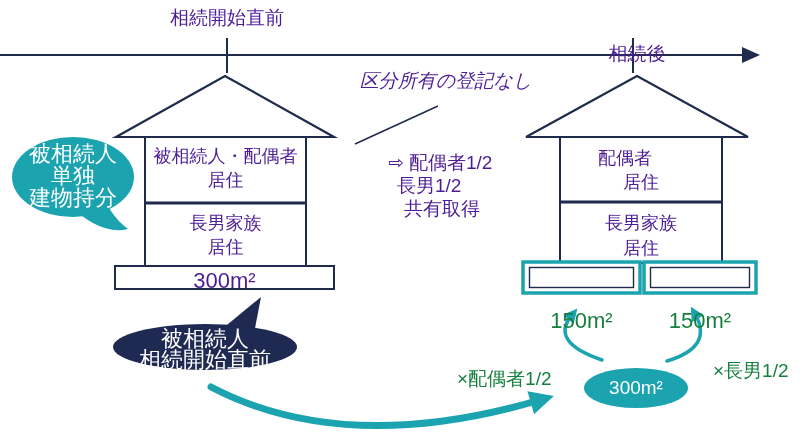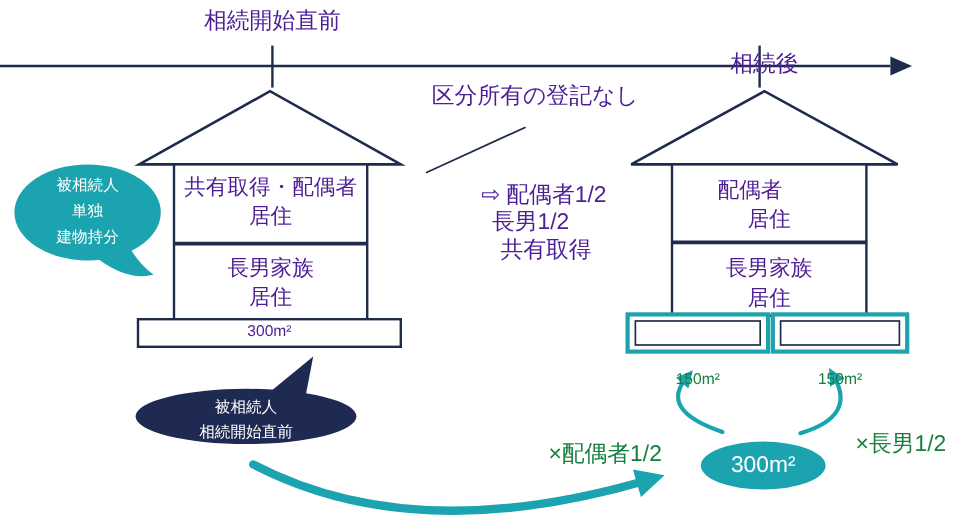--- a/index.html
+++ b/index.html
@@ -5,21 +5,21 @@
   html,body{margin:0;padding:0;background:#fff;}
   .stage{
     position:relative;width:805px;height:439px;background:#ffffff;overflow:hidden;
     font-family:"Liberation Sans","DejaVu Sans",sans-serif;
   }
   .stage svg{position:absolute;left:0;top:0;}
   .t{position:absolute;color:#4c1d95;white-space:nowrap;line-height:1.18;}
   .center{text-align:center;}
   .teal{color:#15803d;margin-top:39px;}
   .white{color:#ffffff;}
-  .fs17{font-size:13px;}
+  .fs17{font-size:22px;}
   .fs18{font-size:18px;}
   .fs19{font-size:19px;}
   .transfer-block{line-height:23px;}
   .transfer-block .arrow{margin-right:5px;}
   .lh22{line-height:22px;}
   .lh21{line-height:21px;}
 </style>
 </head>
 <body>
 
@@ -66,29 +66,29 @@
 
     <path d="M 602 360 Q 549 342 572 315" fill="none" stroke="#1BA4AF" stroke-width="3.5" stroke-linecap="round" marker-end="url(#ah-small)"></path>
     <path d="M 667 361 Q 714 347 695 314" fill="none" stroke="#1BA4AF" stroke-width="3.5" stroke-linecap="round" marker-end="url(#ah-small)"></path>
 
     <ellipse cx="636" cy="388" rx="52" ry="20" fill="#1BA4AF"></ellipse>
   </svg>
 
   <div class="t center fs19" style="left:147px;top:7px;width:160px;">相続開始直前</div>
   <div class="t center fs19" style="left:577px;top:7px;width:120px;margin-top:36px;">相続後</div>
 
-  <div class="t center fs19" style="left:346px;top:70px;width:200px;">区分所有の登記なし</div>
+  <div class="t center fs19" style="left:346px;top:70px;width:200px;font-style:italic;">区分所有の登記なし</div>
 
-  <div class="t center fs18" style="left:145px;top:146px;width:161px;">共有取得・配偶者</div>
+  <div class="t center fs18" style="left:145px;top:146px;width:161px;">被相続人・配偶者</div>
   <div class="t center fs18" style="left:145px;top:170px;width:161px;">居住</div>
   <div class="t center fs18" style="left:145px;top:213px;width:161px;">長男家族</div>
   <div class="t center fs18" style="left:145px;top:237px;width:161px;">居住</div>
   <div class="t center fs17" style="left:115px;top:268px;width:219px;">300m²</div>
 
-  <div class="t fs19 transfer-block" style="left:401px;top:151px;">
+  <div class="t fs19 transfer-block" style="left:388px;top:151px;">
     <div>
       <span class="arrow">⇨</span><span>配偶者1/2</span>
     </div>
     <div style="margin-left:9px;">長男1/2</div>
     <div style="margin-left:16px;">共有取得</div>
   </div>
 
   <div class="t center fs18" style="left:560px;top:148px;width:130px;">配偶者</div>
   <div class="t center fs18" style="left:560px;top:172px;width:162px;">居住</div>
   <div class="t center fs18" style="left:560px;top:213px;width:162px;">長男家族</div>

